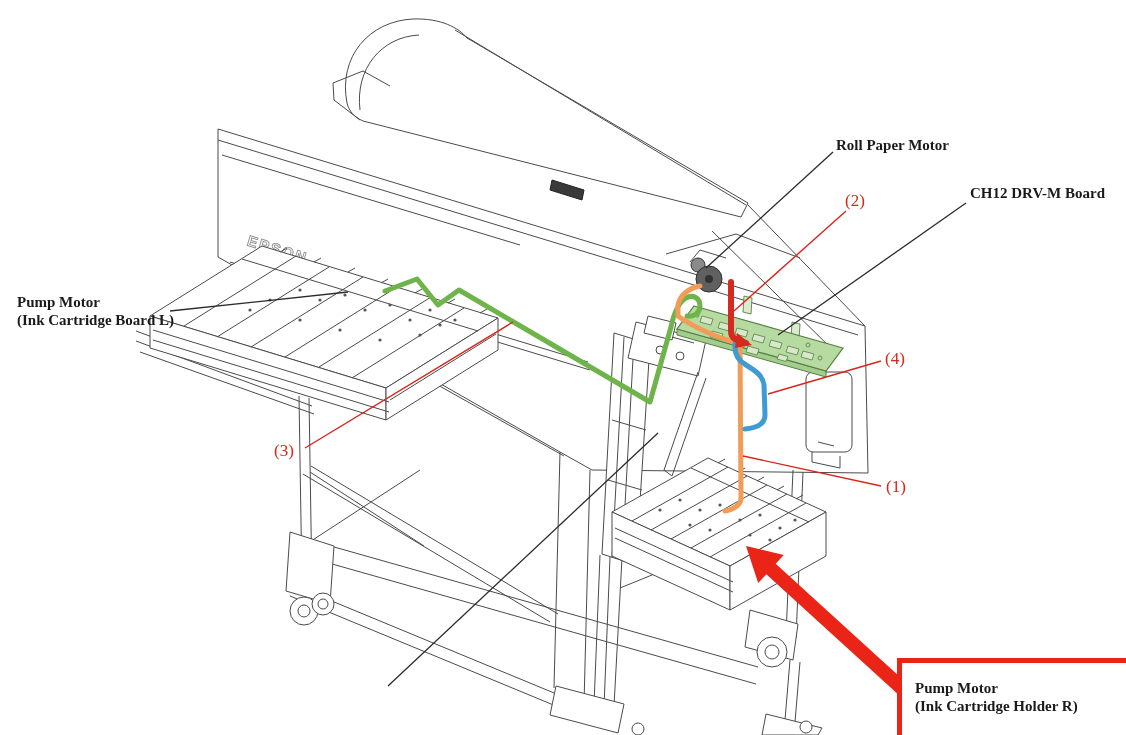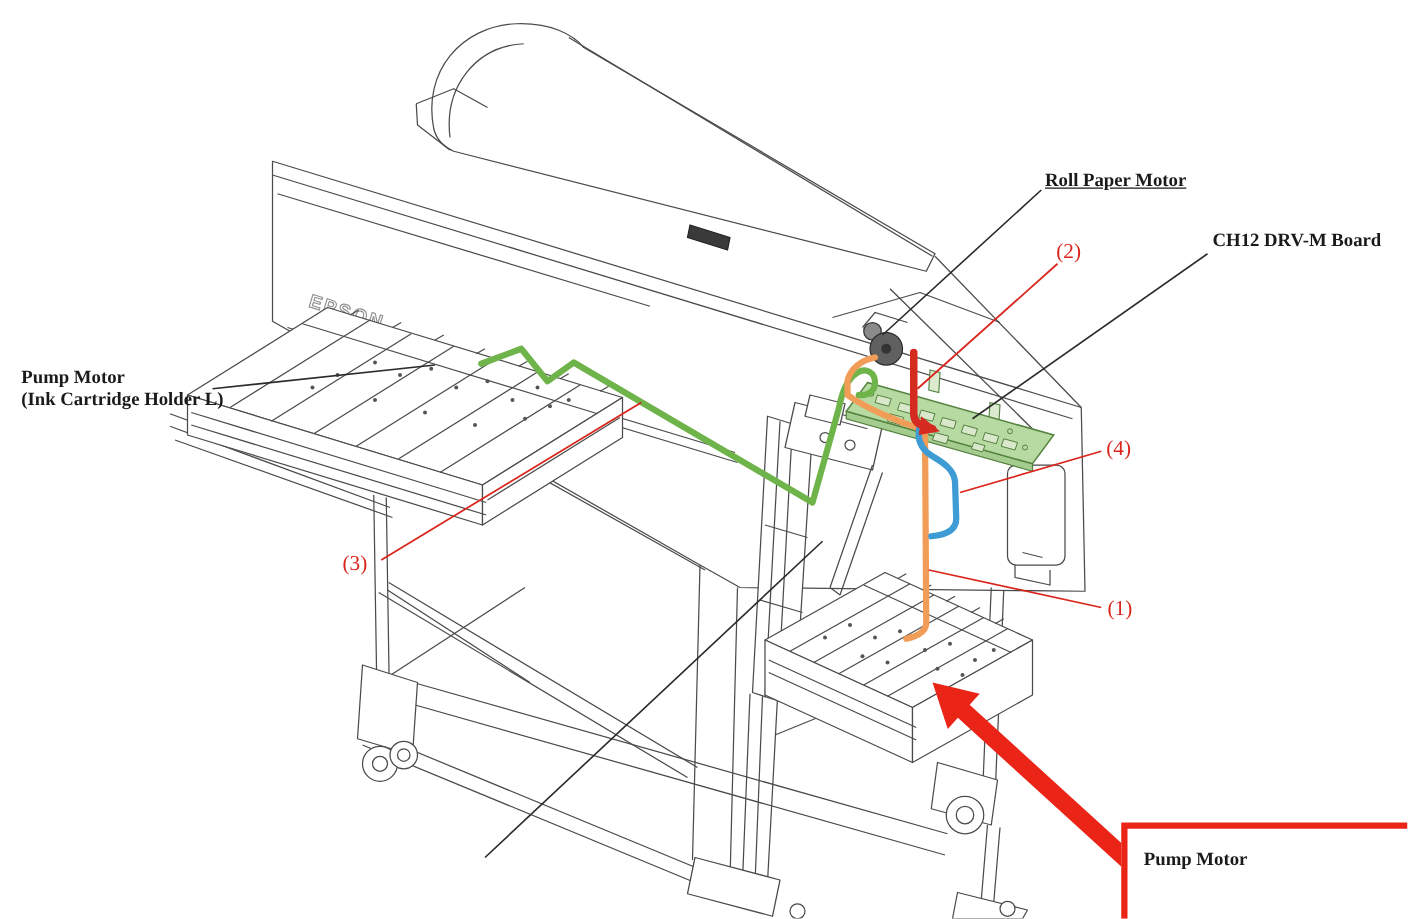--- a/index.html
+++ b/index.html
@@ -194,32 +194,33 @@
   <g stroke="#d9251b" stroke-width="1.4" fill="none">
     <line x1="846" y1="211" x2="734" y2="311"></line>
     <line x1="305" y1="448" x2="513" y2="322"></line>
     <line x1="881" y1="361" x2="768" y2="394"></line>
     <line x1="881" y1="486" x2="743" y2="456"></line>
   </g>
 
   <polygon fill="#ea2517" points="746,546 783.8,554.9 775.7,563.8 910.7,686.8 901.3,697.2 766.3,574.2 758.2,583.1"></polygon>
 </svg>
 
-  <div class="lbl" style="left:836px;top:136px;text-decoration:underline;">Roll Paper Motor</div>
+  <div class="lbl" style="left:836px;top:136px;">Roll Paper Motor</div>
 
   <div class="lbl" style="left:970px;top:184px;">CH12 DRV-M Board</div>
 
   <div class="lbl" style="left:17px;top:293px;">
     <div>Pump Motor</div>
-    <div>(Ink Cartridge Holder L)</div>
+    <div>(Ink Cartridge Board L)</div>
   </div>
 
 
   <div class="callout" style="left:845px;top:191px;">(2)</div>
   <div class="callout" style="left:274px;top:441px;">(3)</div>
   <div class="callout" style="left:885px;top:349px;">(4)</div>
   <div class="callout" style="left:886px;top:477px;">(1)</div>
 
   <div class="hl-box">
     <div class="lbl-line">Pump Motor</div>
+    <div class="lbl-line">(Ink Cartridge Holder R)</div>
   </div>
 
 </div>
 
 </body></html>

